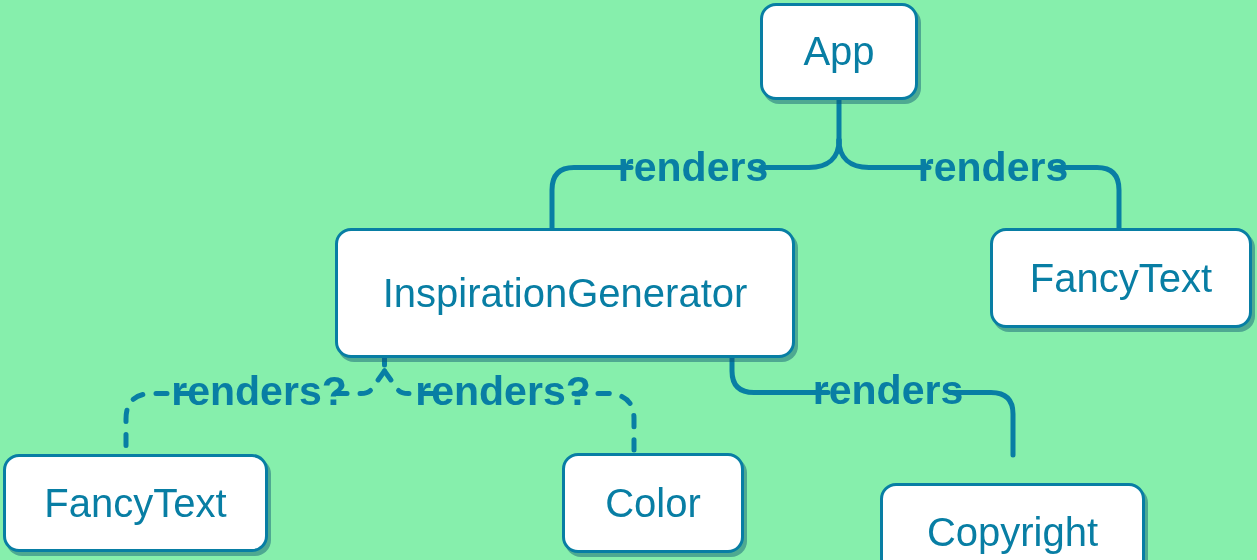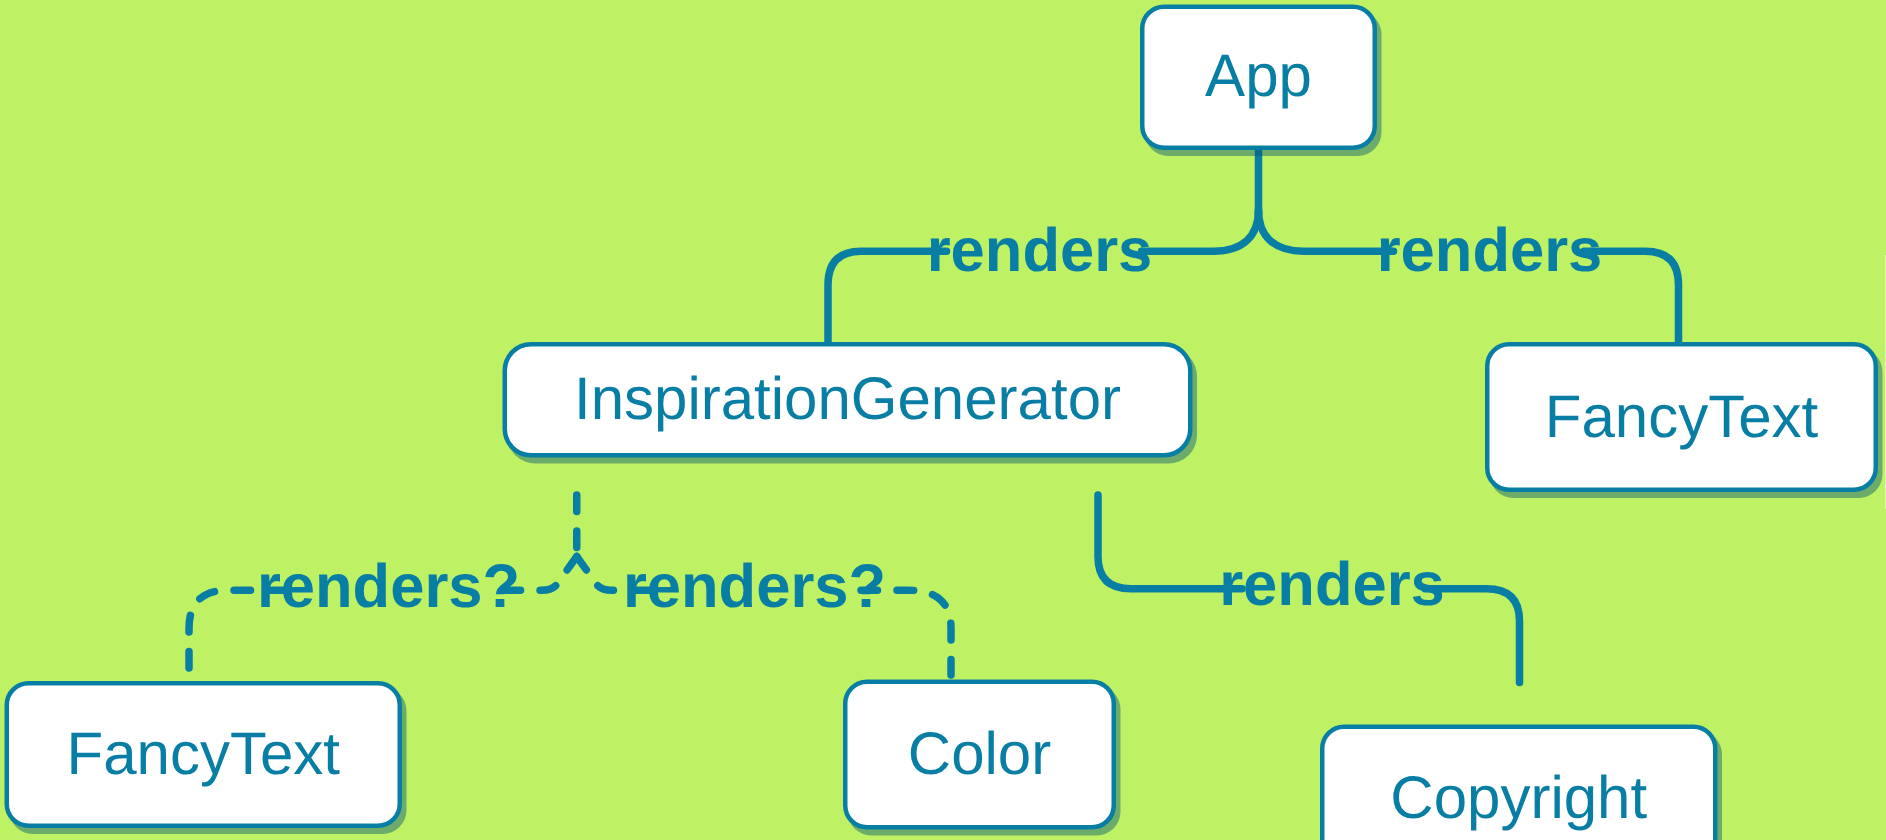--- a/index.html
+++ b/index.html
@@ -4,21 +4,21 @@
 <style>
   html, body {
     margin: 0;
     padding: 0;
     background: #ffffff;
   }
   #stage {
     position: relative;
     width: 1257px;
     height: 560px;
-    background: #bef264;
+    background: #86efac;
     font-family: "Liberation Sans", sans-serif;
     overflow: hidden;
     color: var(--accent, #087ea4);
   }
   #edges {
     position: absolute;
     left: 0;
     top: 0;
     width: 1257px;
     height: 560px;
@@ -78,21 +78,21 @@
     <path class="dashed" d="M 384.5 371 L 372 388.5 Q 369 393.5 361 393.5 H 328"></path>
     <path class="dashed" d="M 384.5 371 L 397 388.5 Q 400 393.5 408 393.5 H 433"></path>
     <path class="dashed" d="M 191 393.5 H 152 Q 126 393.5 126 419 V 452"></path>
     <path class="dashed" d="M 574 393.5 H 606 Q 634 393.5 634 419 V 450"></path>
   </svg>
 
   <div class="node" style="left:760px; top:3px; width:158px; height:97px;">
     <span>App</span>
   </div>
 
-  <div class="node" style="left:335px; top:228px; width:460px; height:77px;border-radius:19px;">
+  <div class="node" style="left:335px; top:228px; width:460px; height:130px;">
     <span>InspirationGenerator</span>
   </div>
 
   <div class="node" style="left:990px; top:228px; width:262px; height:100px;">
     <span>FancyText</span>
   </div>
 
   <div class="node" style="left:3px; top:454px; width:265px; height:98px;">
     <span>FancyText</span>
   </div>

